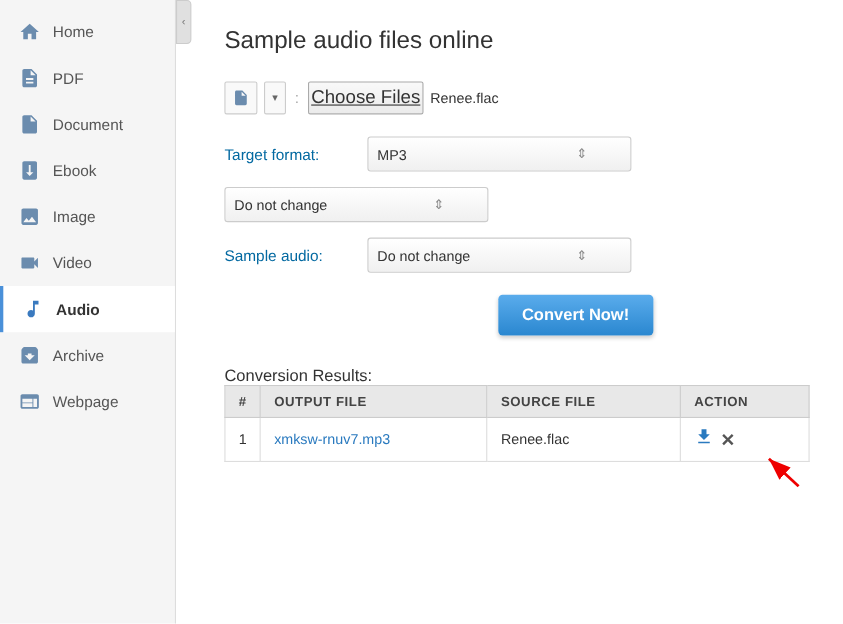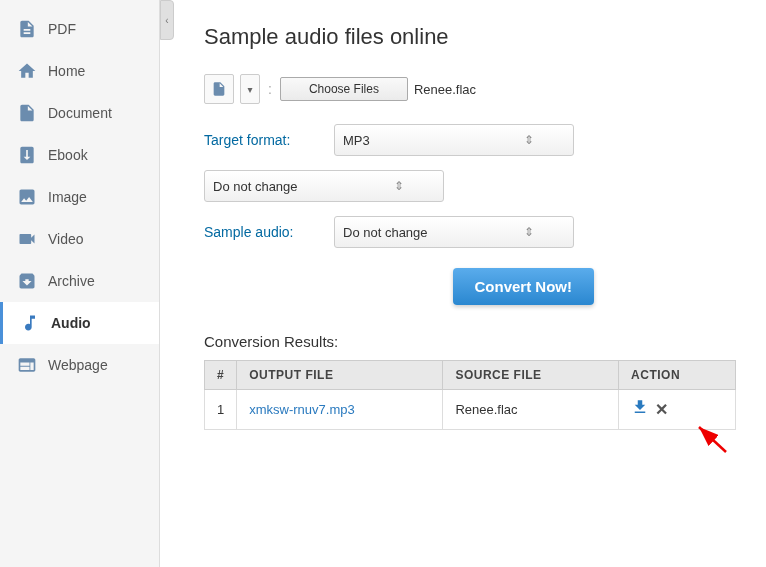--- a/index.html
+++ b/index.html
@@ -91,25 +91,26 @@
       align-items: center;
       justify-content: center;
       cursor: pointer;
       border-radius: 2px;
       font-size: 10px;
       color: #666;
     }
     .choose-files-btn {
       border: 1px solid #aaa;
       background: linear-gradient(to bottom, #f9f9f9, #ebebeb);
-      padding: 4px 28px;
+      padding: 4px 2px;
       cursor: pointer;
       border-radius: 2px;
-      font-size: 12px;
-      color: #333;
+      font-size: 17px;
+      color: #333;
+      text-decoration: underline;
     }
     .file-name {
       font-size: 13px;
       color: #333;
     }
 
     
     .form-row {
       display: flex;
       align-items: center;
@@ -170,21 +171,20 @@
       cursor: pointer;
       box-shadow: 0 2px 4px rgba(0,0,0,0.2);
     }
 
     
     .results-section { margin-top: 10px; }
     .results-title {
       font-size: 15px;
       font-weight: normal;
       color: #333;
-      margin-bottom: 10px;
     }
     .results-table {
       width: 100%;
       border-collapse: collapse;
       font-size: 13px;
     }
     .results-table th {
       background: #e8e8e8;
       border: 1px solid #ccc;
       padding: 7px 12px;
@@ -209,36 +209,36 @@
 
     .number-col { text-align: center; width: 30px; }
   </style>
 </head>
 <body>
 
 <nav class="sidebar">
   <div class="sidebar-item">
     <span class="icon">
       <svg viewBox="0 0 24 24">
+          <path d="M10 20v-6h4v6h5v-8h3L12 3 2 12h3v8z"></path>
+        </svg>
+    </span>
+    <span>Home</span>
+  </div>
+  <div class="sidebar-item">
+    <span class="icon">
+      <svg viewBox="0 0 24 24">
           <path d="M14 2H6c-1.1 0-2 .9-2 2v16c0 1.1.9 2 2 2h12c1.1 0 2-.9 2-2V8l-6-6zm2 16H8v-2h8v2zm0-4H8v-2h8v2zm-3-5V3.5L18.5 9H13z"></path>
         </svg>
     </span>
     <span>PDF</span>
   </div>
   <div class="sidebar-item">
     <span class="icon">
       <svg viewBox="0 0 24 24">
-          <path d="M10 20v-6h4v6h5v-8h3L12 3 2 12h3v8z"></path>
-        </svg>
-    </span>
-    <span>Home</span>
-  </div>
-  <div class="sidebar-item">
-    <span class="icon">
-      <svg viewBox="0 0 24 24">
           <path d="M14 2H6c-1.1 0-2 .9-2 2v16c0 1.1.9 2 2 2h12c1.1 0 2-.9 2-2V8l-6-6zm-1 7V3.5L18.5 9H13z"></path>
         </svg>
     </span>
     <span>Document</span>
   </div>
   <div class="sidebar-item">
     <span class="icon">
       <svg viewBox="0 0 24 24">
           <path d="M18 2H6c-1.1 0-2 .9-2 2v16c0 1.1.9 2 2 2h12c1.1 0 2-.9 2-2V4c0-1.1-.9-2-2-2zm-6 16l-4-4h3V6h2v8h3l-4 4z"></path>
         </svg>
@@ -254,35 +254,35 @@
     <span>Image</span>
   </div>
   <div class="sidebar-item">
     <span class="icon">
       <svg viewBox="0 0 24 24">
           <path d="M17 10.5V7c0-.55-.45-1-1-1H4c-.55 0-1 .45-1 1v10c0 .55.45 1 1 1h12c.55 0 1-.45 1-1v-3.5l4 4v-11l-4 4z"></path>
         </svg>
     </span>
     <span>Video</span>
   </div>
+  <div class="sidebar-item active">
+    <span class="icon">
+      <svg viewBox="0 0 24 24">
+          <path d="M12 3v10.55c-.59-.34-1.27-.55-2-.55-2.21 0-4 1.79-4 4s1.79 4 4 4 4-1.79 4-4V7h4V3h-6z"></path>
+        </svg>
+    </span>
+    <span>Audio</span>
+  </div>
   <div class="sidebar-item">
     <span class="icon">
       <svg viewBox="0 0 24 24">
           <path d="M20.54 5.23l-1.39-1.68C18.88 3.21 18.47 3 18 3H6c-.47 0-.88.21-1.16.55L3.46 5.23C3.17 5.57 3 6.02 3 6.5V19c0 1.1.9 2 2 2h14c1.1 0 2-.9 2-2V6.5c0-.48-.17-.93-.46-1.27zM12 17.5L6.5 12H10v-2h4v2h3.5L12 17.5z"></path>
         </svg>
     </span>
     <span>Archive</span>
-  </div>
-  <div class="sidebar-item active">
-    <span class="icon">
-      <svg viewBox="0 0 24 24">
-          <path d="M12 3v10.55c-.59-.34-1.27-.55-2-.55-2.21 0-4 1.79-4 4s1.79 4 4 4 4-1.79 4-4V7h4V3h-6z"></path>
-        </svg>
-    </span>
-    <span>Audio</span>
   </div>
   <div class="sidebar-item">
     <span class="icon">
       <svg viewBox="0 0 24 24">
           <path d="M20 4H4c-1.1 0-2 .9-2 2v12c0 1.1.9 2 2 2h16c1.1 0 2-.9 2-2V6c0-1.1-.9-2-2-2zm-5 14H4v-4h11v4zm0-5H4V9h11v4zm5 5h-4V9h4v9z"></path>
         </svg>
     </span>
     <span>Webpage</span>
   </div>
 </nav>

